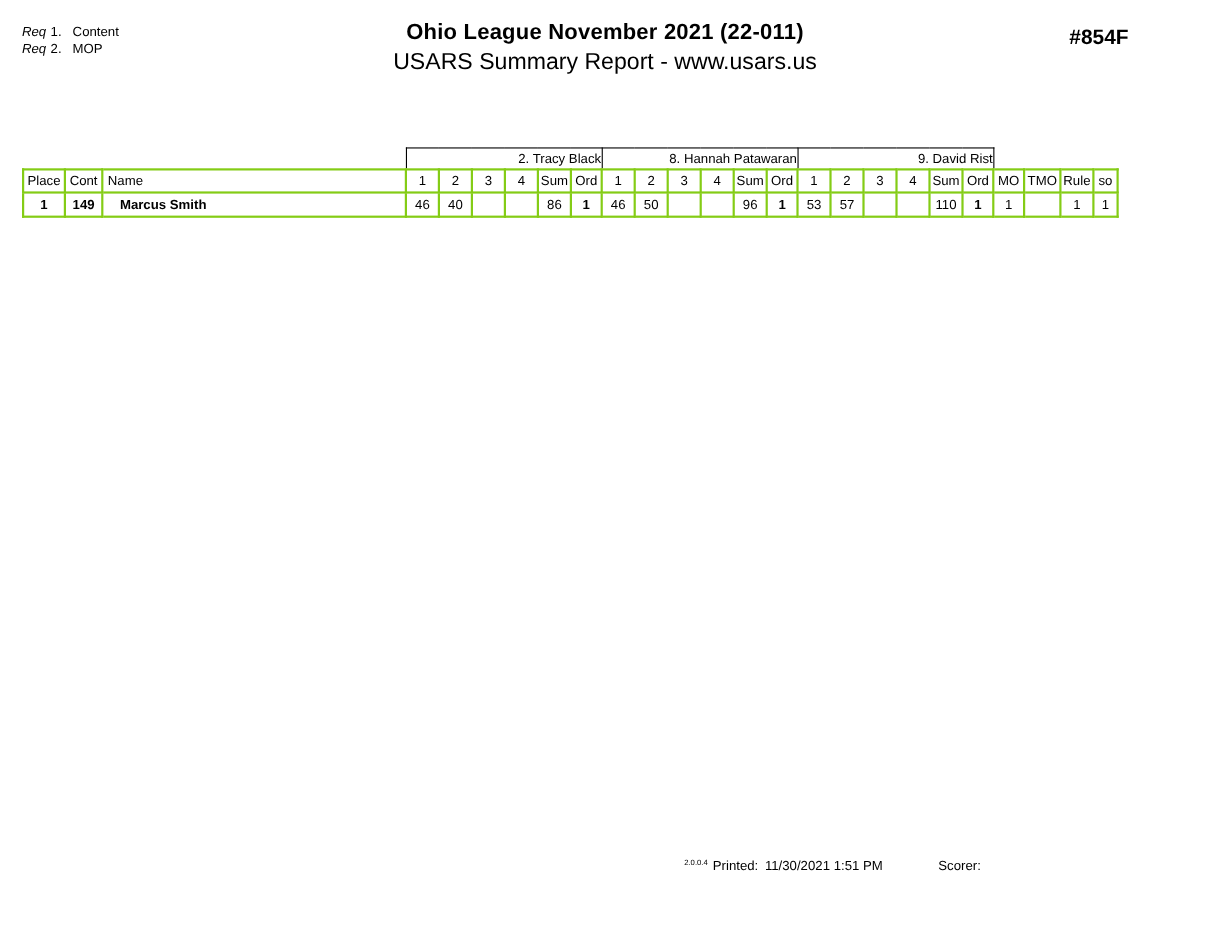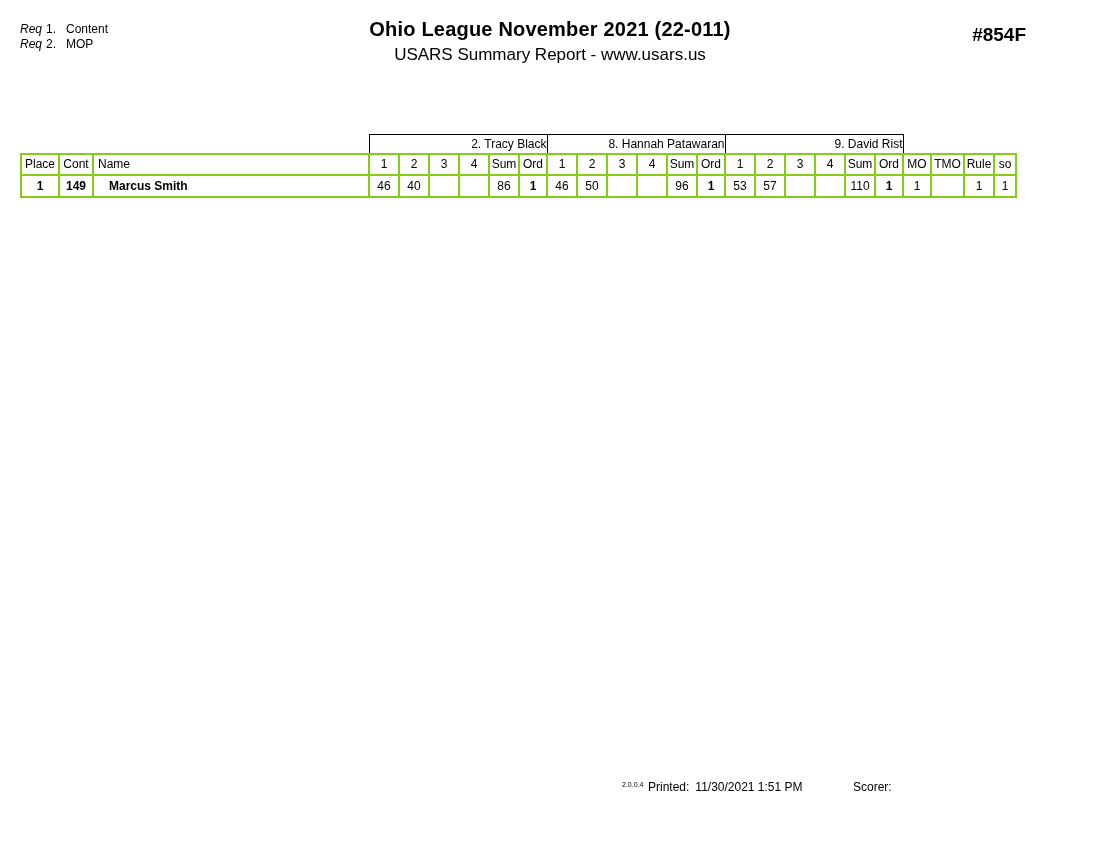--- a/index.html
+++ b/index.html
@@ -46,21 +46,21 @@
   .title-venue {
     font-size: 15px;
     margin-top: 3px;
   }
   .title-event {
     font-size: 18px;
     font-weight: bold;
     margin-top: 4px;
   }
   .title-report {
-    font-size: 17px;
+    font-size: 21px;
     margin-top: 4px;
   }
 
   
   .sheet-code {
     position: absolute;
     right: 74px;
     top: 24px;
     font-size: 19px;
     font-weight: bold;

